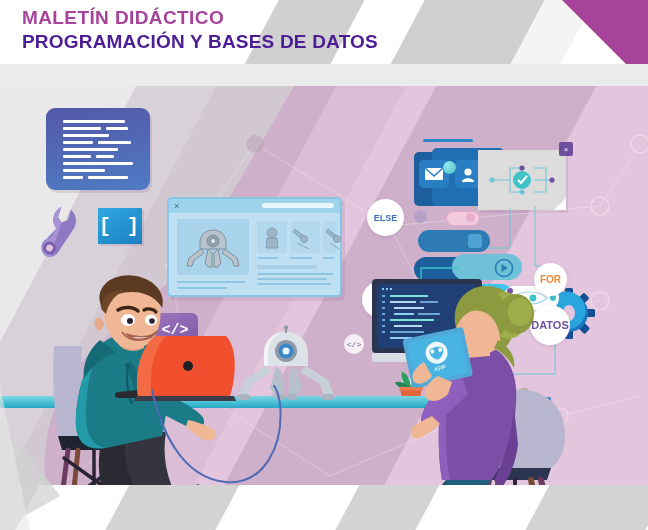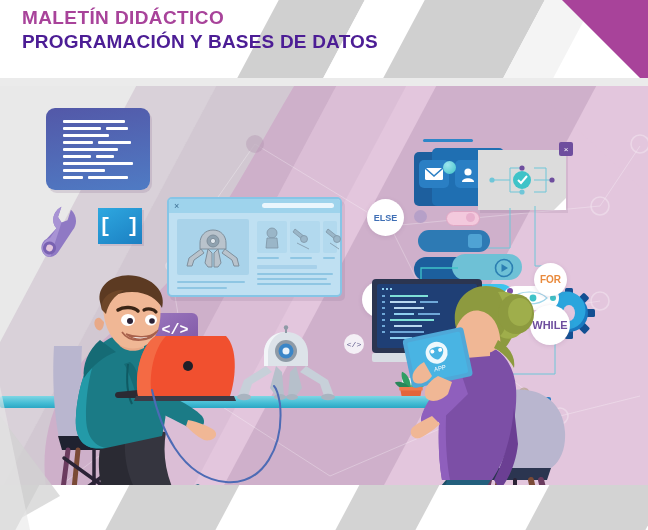--- a/index.html
+++ b/index.html
@@ -2,21 +2,21 @@
 <html><head>
 <meta charset="utf-8">
 <style>
   html,body{margin:0;padding:0;background:#fff;}
   body{font-family:"Liberation Sans",sans-serif;}
   #poster{
     position:relative;width:648px;height:530px;overflow:hidden;
     background:#ebebeb;
   }
   
-  #header{position:absolute;left:0;top:0;width:648px;height:78px;overflow:hidden;background:#ffffff;}
+  #header{position:absolute;left:0;top:0;width:648px;height:64px;overflow:hidden;background:#ffffff;}
   .hdr-stripe{position:absolute;top:-40px;height:190px;transform:skewX(-28deg);transform-origin:top left;}
   .hdr-corner{position:absolute;right:0;top:0;width:0;height:0;
     border-top:86px solid #a8439a;border-left:86px solid transparent;}
   #header-text{position:absolute;left:22px;top:8px;z-index:6;}
   #kicker{font-size:19px;font-weight:bold;letter-spacing:.4px;color:#a8439a;line-height:1.05;margin:0;}
   #title{font-size:19px;font-weight:bold;letter-spacing:.2px;color:#4c1d95;line-height:1.1;margin:4px 0 0 0;}
   
   #stage{position:absolute;left:0;top:86px;width:648px;height:444px;overflow:hidden;background:#e9e9e9;}
   .band{position:absolute;top:-120px;height:760px;transform:skewX(-28deg);transform-origin:top left;}
   #footstrip{position:absolute;left:0;bottom:0;width:648px;height:45px;background:#ffffff;overflow:hidden;}
@@ -338,21 +338,21 @@
           <path d="M6.5 1 L12 6 L10.5 6 L10.5 12 L2.5 12 L2.5 6 L1 6 Z" fill="#ffffff"></path>
         </svg>
     </div>
 
     <div id="slashbadge">&lt;/&gt;</div>
     <div id="slashmini">&lt;/&gt;</div>
 
     <div class="kw" style="left:367px;top:113px;width:37px;height:37px;color:#3f6fb5;font-size:9px;">ELSE</div>
     <div class="kw" style="left:362px;top:195px;width:37px;height:37px;color:#e98a3c;font-size:12px;">IF</div>
     <div class="kw" style="left:534px;top:177px;width:33px;height:33px;color:#e98a3c;font-size:10px;">FOR</div>
-    <div class="kw" style="left:530px;top:219px;width:40px;height:40px;color:#6e4e9e;font-size:11px;">WHILE</div>
+    <div class="kw" style="left:530px;top:219px;width:40px;height:40px;color:#6e4e9e;font-size:11px;">DATOS</div>
 
     <svg style="position:absolute;left:370px;top:193px;" width="124" height="112">
       <rect x="2" y="0" width="110" height="74" rx="4" fill="#2b3550"></rect>
       <rect x="7" y="5" width="100" height="64" rx="2" fill="#1f3f75"></rect>
       <g fill="#8fd0f0">
         <rect x="12" y="9" width="2" height="2"></rect>
           <rect x="16" y="9" width="2" height="2"></rect>
           <rect x="20" y="9" width="2" height="2"></rect>
       </g>
       <g>

